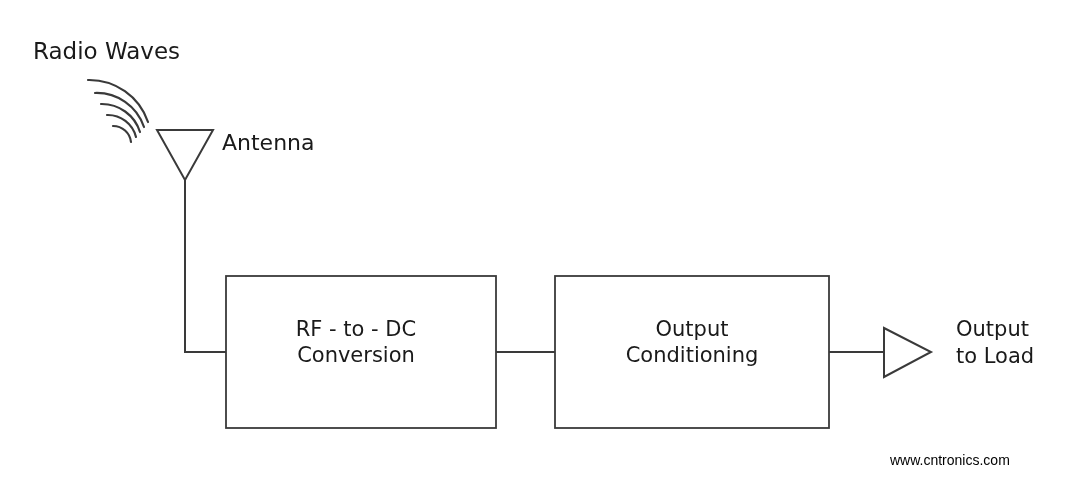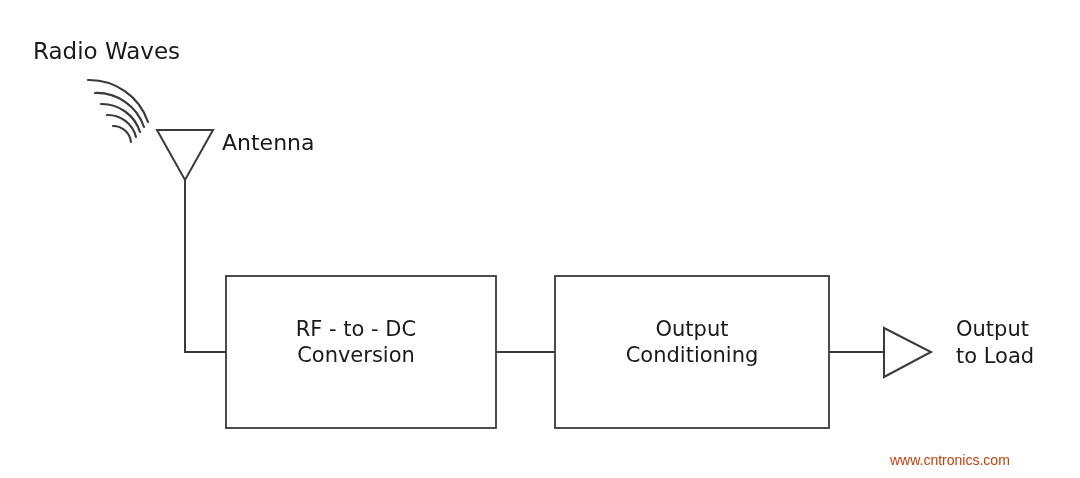--- a/index.html
+++ b/index.html
@@ -56,21 +56,21 @@
   #output-label {
     left: 956px;
     top: 316px;
     font-size: 21px;
     line-height: 27px;
   }
   #watermark {
     position: absolute;
     left: 890px;
     top: 452px;
-    color: #c2410c;
+    color: #000000;
     font-size: 14px;
     font-family: "Liberation Sans", sans-serif;
     white-space: pre;
   }
 </style>
 </head>
 <body>
 
 <div id="canvas">
 

